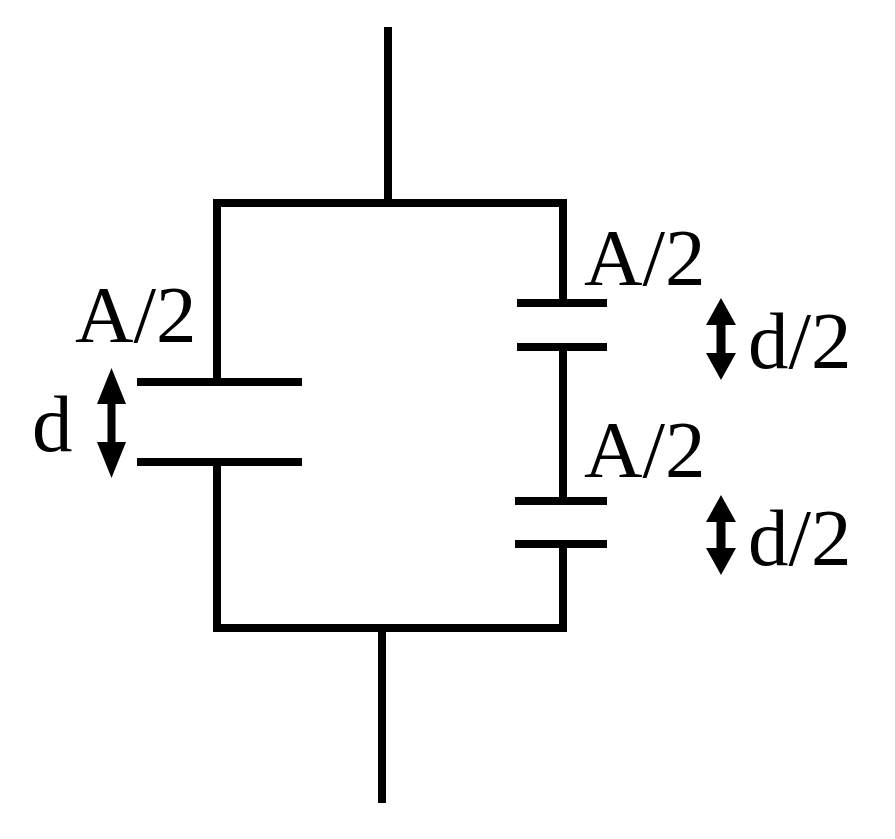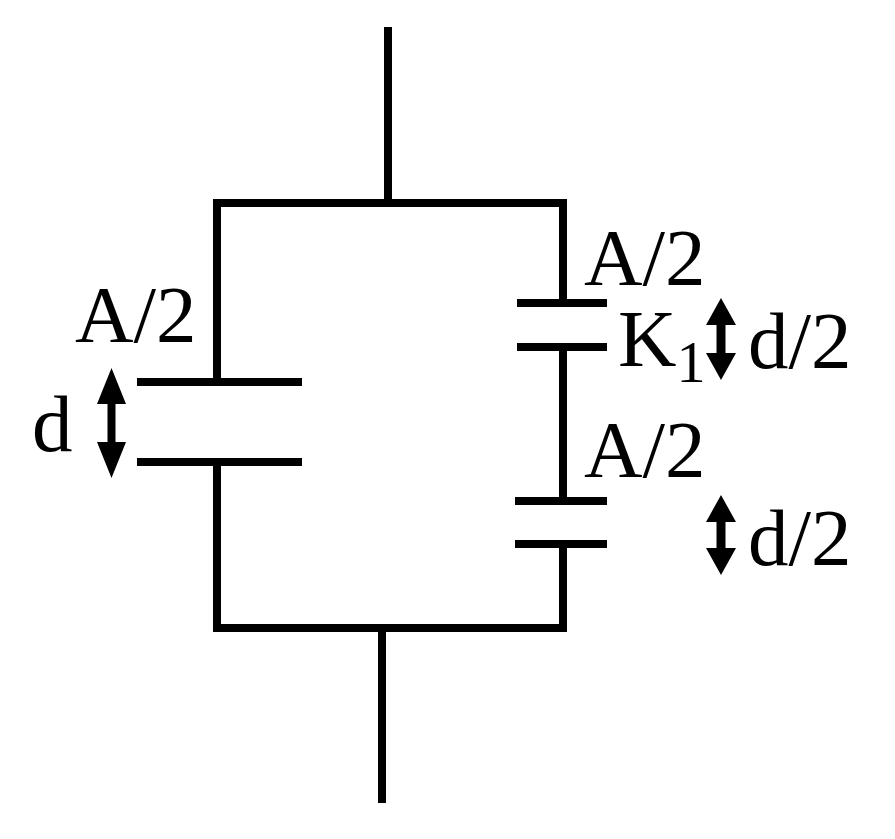--- a/index.html
+++ b/index.html
@@ -63,21 +63,20 @@
   <div class="wire" style="left:515px; top:540px; width:92px; height:8px;"></div>
   <div class="wire" style="left:559px; top:544px; width:8px; height:88px;"></div>
 
   <div class="lbl" style="left:75px; top:275px;">A/2</div>
   <div class="lbl" style="left:32px; top:384px;">d</div>
   <svg class="arrow" style="left:97px; top:368px;" width="29" height="110" viewBox="0 0 29 110">
     <polygon points="14.5,0 29,36 18.5,36 18.5,74 29,74 14.5,110 0,74 10.5,74 10.5,36 0,36"></polygon>
   </svg>
 
   <div class="lbl" style="left:584px; top:218px;">A/2</div>
-  <div class="lbl" style="left:618px; top:299px;"><span>K</span><span class="sub">1</span></div>
   <svg class="arrow" style="left:706px; top:298px;" width="30" height="82" viewBox="0 0 30 82">
     <polygon points="15,0 30,27 19.5,27 19.5,55 30,55 15,82 0,55 10.5,55 10.5,27 0,27"></polygon>
   </svg>
   <div class="lbl" style="left:748px; top:301px;">d/2</div>
 
   <div class="lbl" style="left:584px; top:410px;">A/2</div>
   <svg class="arrow" style="left:706px; top:495px;" width="30" height="80" viewBox="0 0 30 80">
     <polygon points="15,0 30,27 19.5,27 19.5,53 30,53 15,80 0,53 10.5,53 10.5,27 0,27"></polygon>
   </svg>
   <div class="lbl" style="left:748px; top:498px;">d/2</div>

